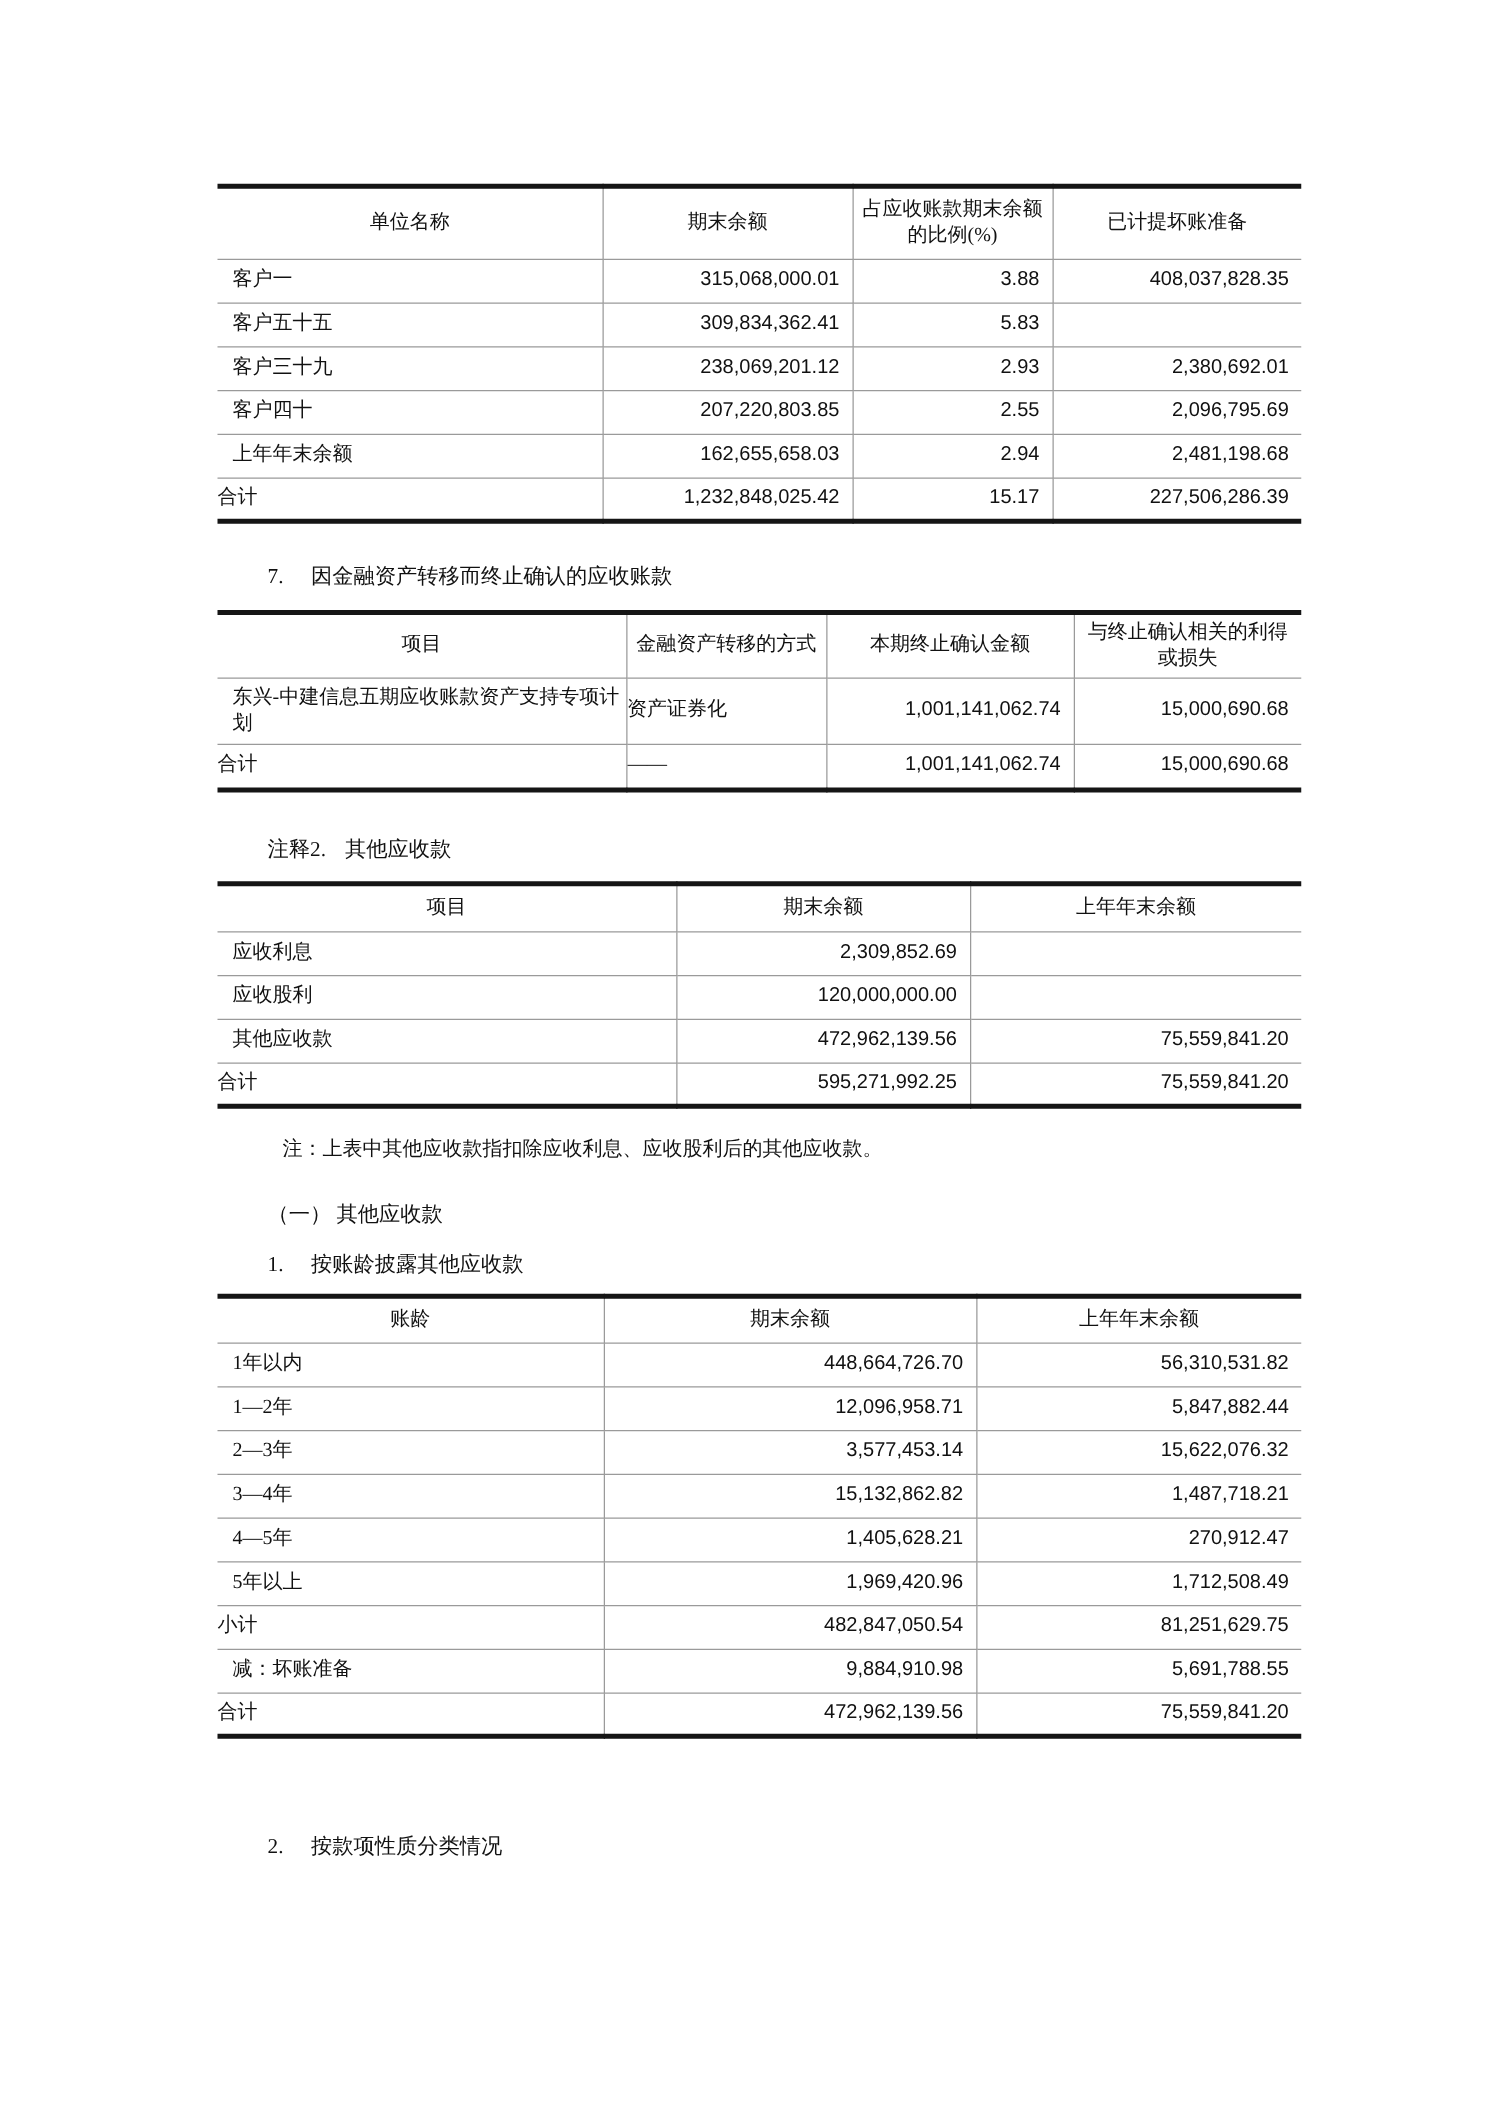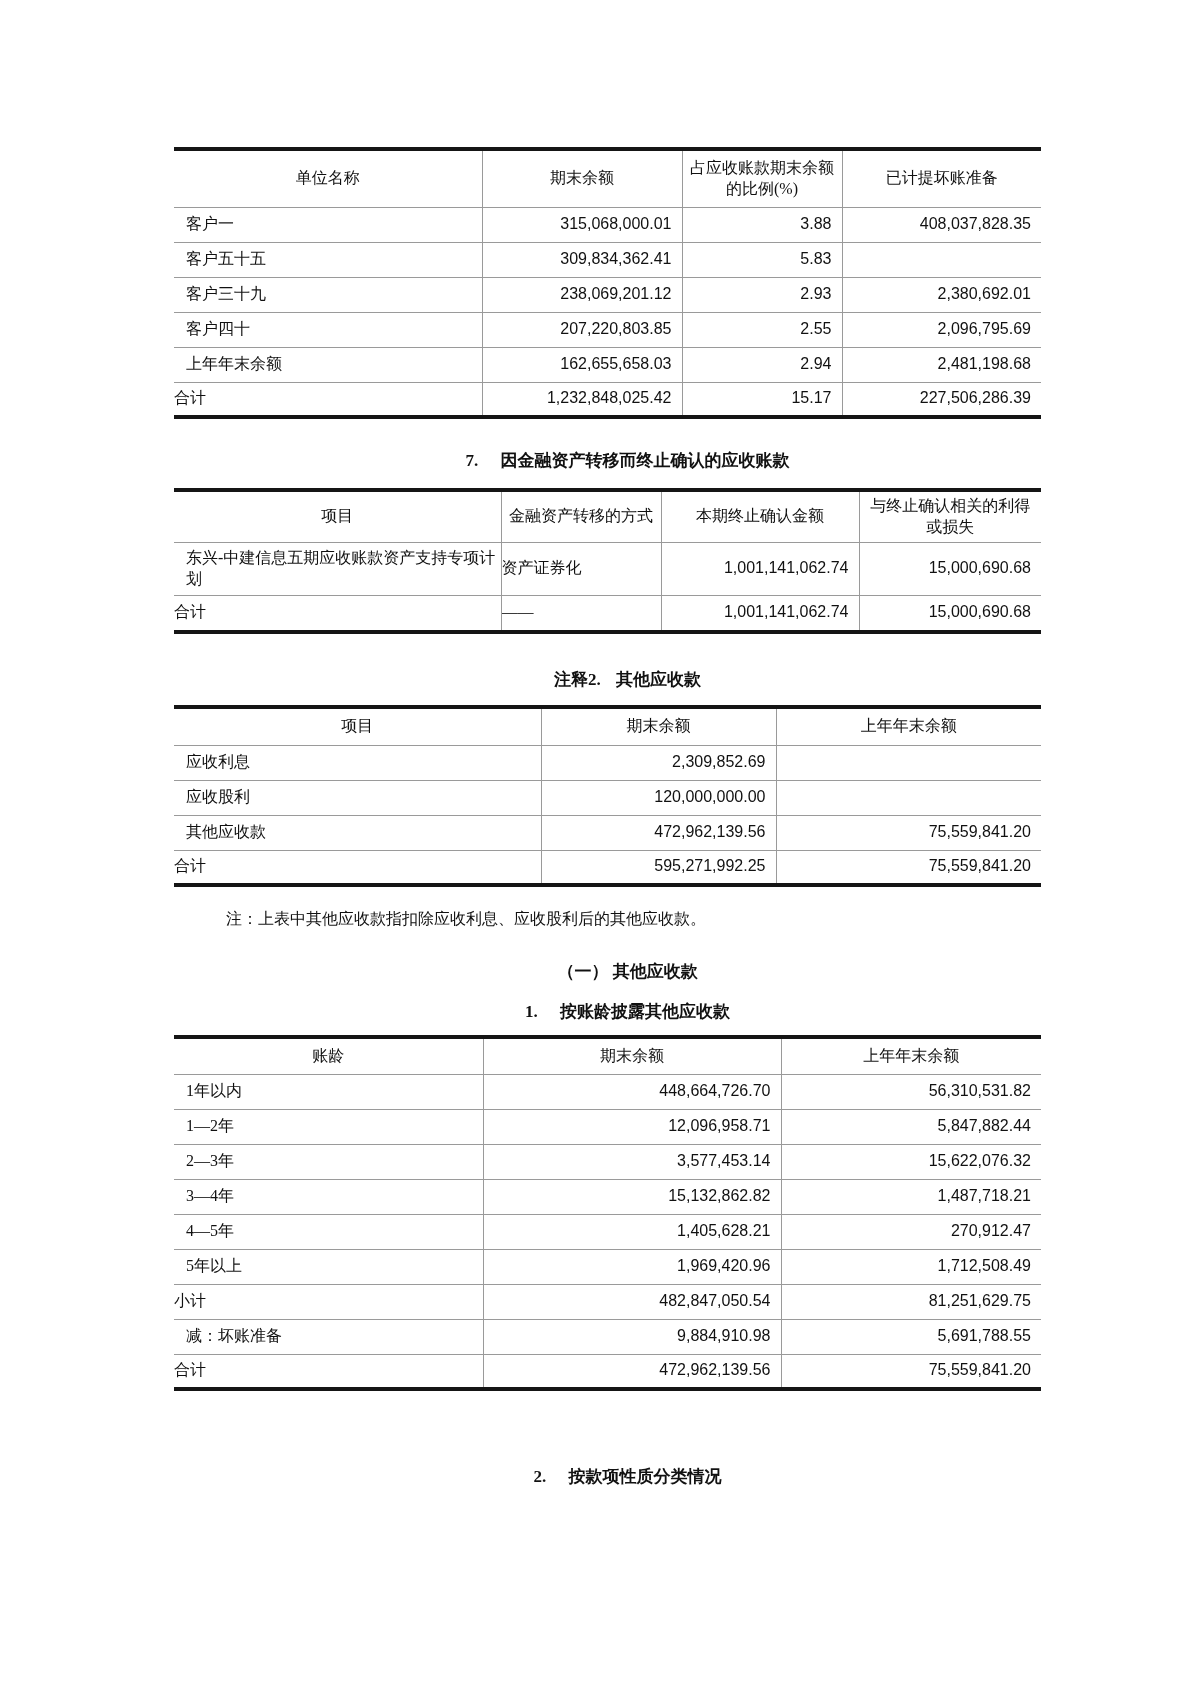--- a/index.html
+++ b/index.html
@@ -55,22 +55,21 @@
   .t3 { margin-top: 14px; }
   .note { margin-top: 22px; margin-left: 52px; font-size: 16px; }
   .hsub1 { margin-top: 30px; }
   .h1x { margin-top: 17px; }
   .t4 { margin-top: 12px; }
   .h2x { margin-top: 74px; }
 
   .heading {
     margin-left: 40px;
     font-size: 17px;
-    font-weight: bold;
-    text-align: center;
+    font-weight: normal;
   }
   .heading .no    { margin-right: 1.3em; }
   .heading .no-md { margin-right: 0.9em; }
   .heading .no-sm { margin-right: 0.25em; }
 </style>
 </head>
 <body>
 
 <div class="content">
 

